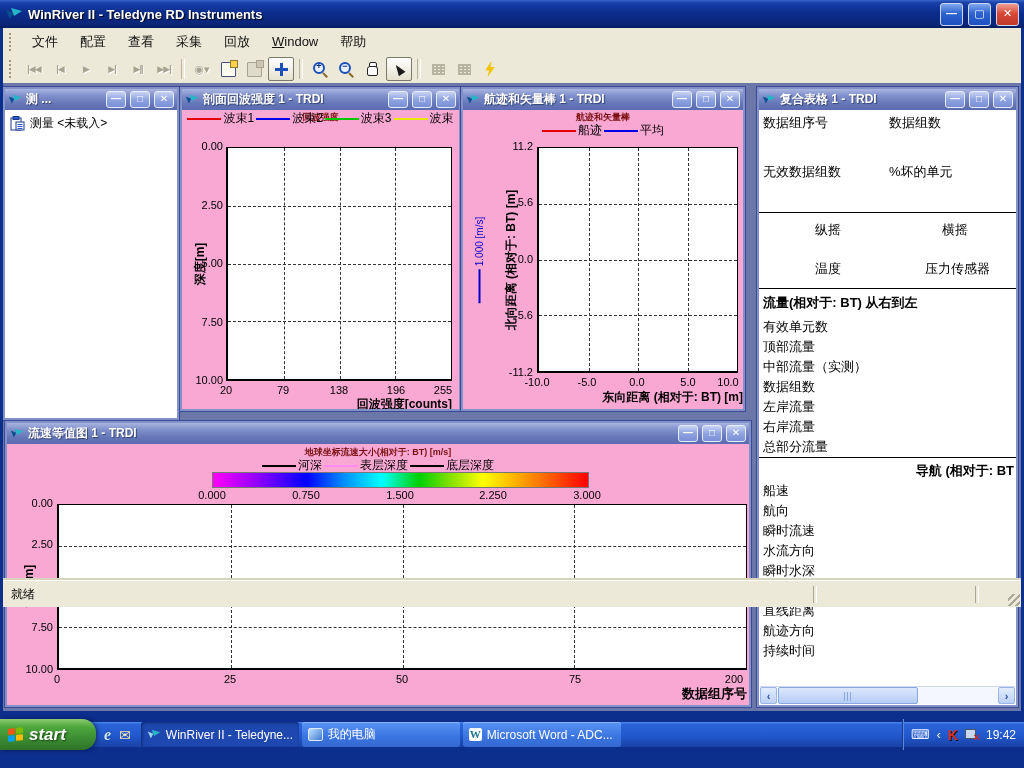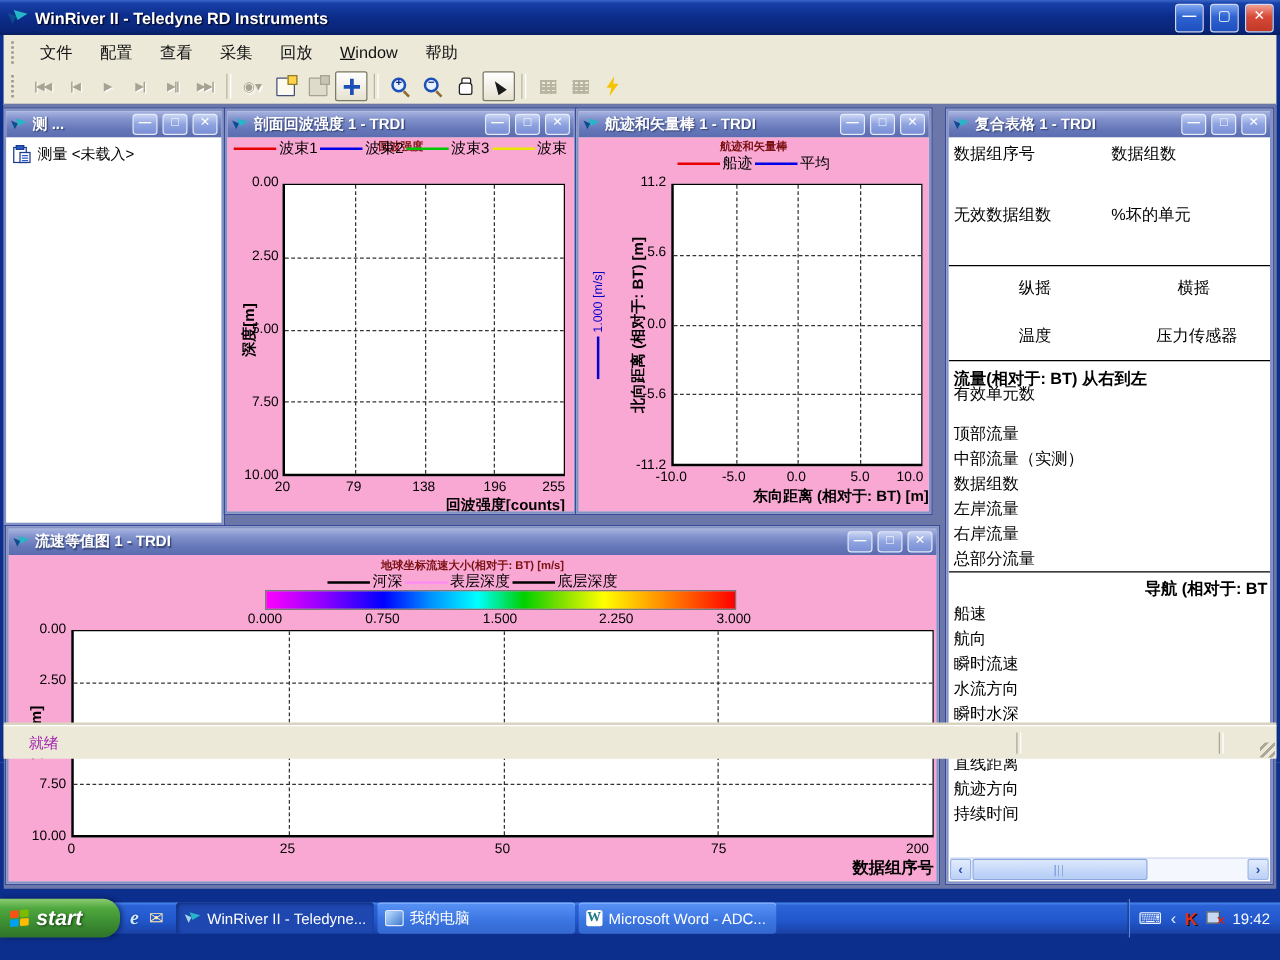--- a/index.html
+++ b/index.html
@@ -79,21 +79,21 @@
   .chead{position:absolute;font-size:13px;font-weight:bold;color:#000;white-space:nowrap;}
   .hscroll{position:absolute;left:1px;right:1px;height:17px;display:flex;background:#f4f7fd;border-top:1px solid #cfd8ee;}
   .sbtn{width:17px;height:17px;text-align:center;line-height:16px;font-size:11px;font-weight:bold;color:#2a4db0;
     background:linear-gradient(180deg,#e2ecfd,#bcd1f7);border:1px solid #9ab4e8;border-radius:2px;box-sizing:border-box;}
   .sthumb{margin-left:1px;width:55%;height:17px;border:1px solid #8aa8e0;border-radius:2px;box-sizing:border-box;
     background:linear-gradient(180deg,#dce8fc,#b4ccf6);position:relative;}
   .sthumb::after{content:"";position:absolute;left:50%;top:4px;width:9px;height:9px;transform:translateX(-50%);
     background:repeating-linear-gradient(90deg,#8aa8e0 0 1px,transparent 1px 3px);}
   
   .statusbar{position:absolute;left:0;right:0;bottom:0;height:26px;background:#ECE9D8;border-top:1px solid #fff;
-    box-shadow:0 -2px 0 #d8d4c0;display:flex;align-items:center;font-size:12px;color:#a21caf;padding-left:20px;}
+    box-shadow:0 -2px 0 #d8d4c0;display:flex;align-items:center;font-size:12px;color:#000000;padding-left:8px;}
   .sdiv{position:absolute;top:5px;bottom:4px;width:2px;border-left:1px solid #aca899;border-right:1px solid #fff;}
   .sgrip{position:absolute;right:1px;bottom:1px;width:12px;height:12px;
     background:repeating-linear-gradient(135deg,transparent 0 3px,#aca899 3px 5px);}
   
   #taskbar{position:absolute;left:0;top:722px;width:1024px;height:25px;
     background:linear-gradient(180deg,#4a8af0 0%,#2b63d6 10%,#2258ce 55%,#1941a5 100%);display:flex;align-items:center;justify-content:flex-end;}
   #startbtn{height:31px;width:96px;border-radius:0 14px 14px 0;display:flex;align-items:center;gap:6px;padding-left:8px;box-sizing:border-box;
     background:linear-gradient(180deg,#8ccb72 0%,#4fa83e 25%,#3d8f33 60%,#2f7329 100%);box-shadow:2px 0 4px rgba(0,0,20,.45);}
   #startbtn .slabel{color:#fff;font-weight:bold;font-style:italic;font-size:17px;text-shadow:1px 1px 2px #14400f;}
   .flag{display:inline-grid;grid-template-columns:7px 7px;grid-template-rows:6px 6px;gap:1px;transform:skewY(-6deg);}
@@ -347,21 +347,21 @@
           <span class="crow" style="left:130px;top:4px;">数据组数</span>
           <span class="crow" style="left:4px;top:53px;">无效数据组数</span>
           <span class="crow" style="left:130px;top:53px;">%坏的单元</span>
           <div class="chr" style="top:102px;"></div>
           <span class="crow" style="left:56px;top:111px;">纵摇</span>
           <span class="crow" style="left:183px;top:111px;">横摇</span>
           <span class="crow" style="left:56px;top:150px;">温度</span>
           <span class="crow" style="left:166px;top:150px;">压力传感器</span>
           <div class="chr" style="top:178px;"></div>
           <span class="chead" style="left:4px;top:184px;">流量(相对于: BT) 从右到左</span>
-          <span class="crow" style="left:4px;top:196px;">有效单元数</span>
+          <span class="crow" style="left:4px;top:208px;">有效单元数</span>
           <span class="crow" style="left:4px;top:228px;">顶部流量</span>
           <span class="crow" style="left:4px;top:248px;">中部流量（实测）</span>
           <span class="crow" style="left:4px;top:268px;">数据组数</span>
           <span class="crow" style="left:4px;top:288px;">左岸流量</span>
           <span class="crow" style="left:4px;top:308px;">右岸流量</span>
           <span class="crow" style="left:4px;top:328px;">总部分流量</span>
           <div class="chr" style="top:347px;"></div>
           <span class="chead" style="right:2px;top:352px;">导航 (相对于: BT</span>
           <span class="crow" style="left:4px;top:372px;">船速</span>
           <span class="crow" style="left:4px;top:392px;">航向</span>

